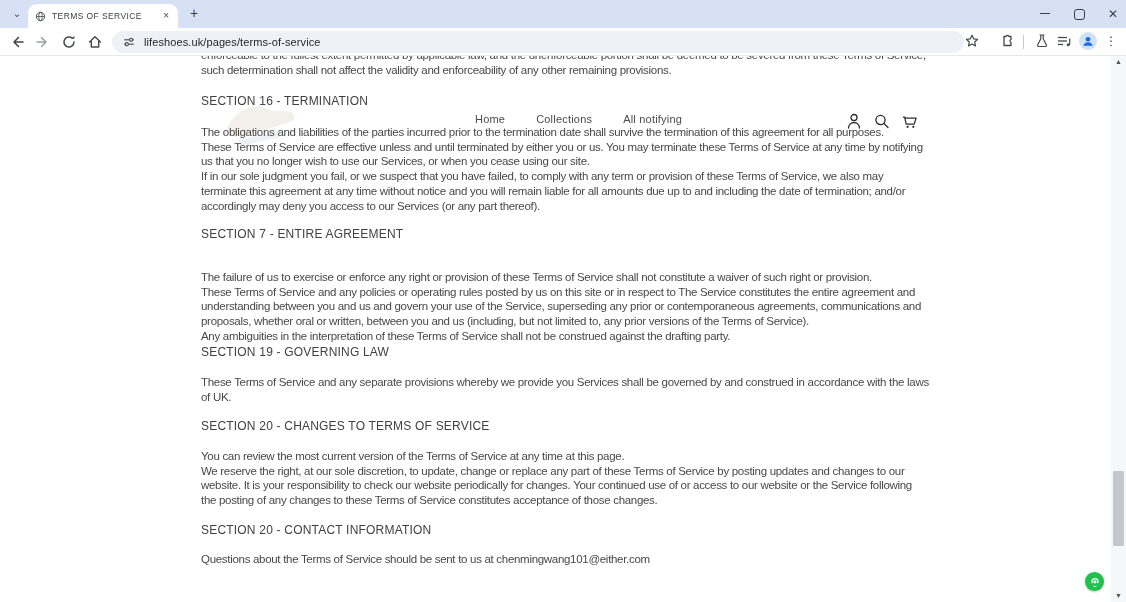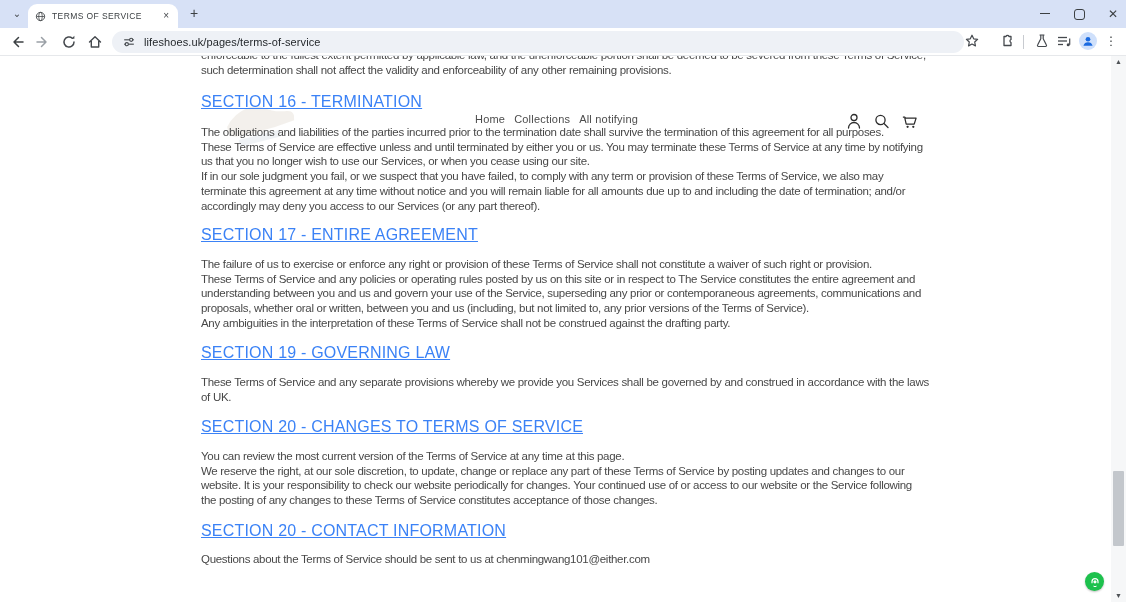--- a/index.html
+++ b/index.html
@@ -38,33 +38,33 @@
   .flask-ico { position:absolute; right:76px; top:33px; }
   .list-ico { position:absolute; right:53px; top:33px; }
   .avatar { position:absolute; right:29px; top:32px; width:18px; height:18px; border-radius:50%; background:#cfe0fb;
     display:flex; align-items:center; justify-content:center; }
   .kebab { position:absolute; right:8px; top:31px; width:14px; height:20px; color:#3c4043; font-size:12px;
     text-align:center; line-height:20px; }
 
   
   .page { position:absolute; top:56px; left:0; right:15px; bottom:0; background:#fff; overflow:hidden; }
 
-  .site-nav { position:absolute; left:475px; top:57px; display:flex; gap:9px; }
+  .site-nav { position:absolute; left:475px; top:57px; display:flex; gap:31px; }
   .site-nav .nav-link { font-size:11px; color:#4c4c4c; letter-spacing:.2px; white-space:nowrap; }
   .hdr-icons { position:absolute; left:845px; top:55px; display:flex; gap:11px; align-items:center; }
   .hdr-icons .hico { width:17px; height:19px; display:flex; align-items:center; justify-content:center; }
 
   .watermark { position:absolute; left:220px; top:34px; width:78px; height:58px; opacity:.16;
     transform:rotate(-14deg); }
 
   .content { position:absolute; left:201px; top:0; width:760px; }
   .block { position:absolute; left:0; white-space:pre; }
   .para { font-size:11.5px; line-height:14.7px; color:#484848; letter-spacing:-0.3px; }
-  .heading { font-size:16px; line-height:15px; color:#3b82f6; letter-spacing:.2px; font-weight:500;text-decoration:underline; }
-  .b0{top:-8px} .b1{top:38px} .b2{top:69px} .b3{top:171px} .b4{top:201px} .b5{top:289px}
+  .heading { font-size:12px; line-height:15px; color:#404040; letter-spacing:.2px; font-weight:500; }
+  .b0{top:-8px} .b1{top:38px} .b2{top:69px} .b3{top:171px} .b4{top:214px} .b5{top:289px}
   .b6{top:319px} .b7{top:363px} .b8{top:393px} .b9{top:467px} .b10{top:496px}
 
   
   .scrollbar { position:absolute; top:56px; right:0; width:15px; bottom:0; background:#f6f7f8; }
   .sb-arrow { position:absolute; left:0; width:15px; height:12px; color:#4e5256; font-size:7px;
     text-align:center; line-height:12px; }
   .sb-up { top:0; } .sb-down { bottom:0; }
   .sb-thumb { position:absolute; left:2px; width:11px; top:415px; height:75px; background:#c3c7cc; border-radius:1px; }
 
   
@@ -190,21 +190,21 @@
     <div class="content" id="content">
         <div class="block b0 para">enforceable to the fullest extent permitted by applicable law, and the unenforceable portion shall be deemed to be severed from these Terms of Service,
 such determination shall not affect the validity and enforceability of any other remaining provisions.</div>
         <div class="block b1 heading">SECTION 16 - TERMINATION</div>
         <div class="block b2 para">The obligations and liabilities of the parties incurred prior to the termination date shall survive the termination of this agreement for all purposes.
 These Terms of Service are effective unless and until terminated by either you or us. You may terminate these Terms of Service at any time by notifying
 us that you no longer wish to use our Services, or when you cease using our site.
 If in our sole judgment you fail, or we suspect that you have failed, to comply with any term or provision of these Terms of Service, we also may
 terminate this agreement at any time without notice and you will remain liable for all amounts due up to and including the date of termination; and/or
 accordingly may deny you access to our Services (or any part thereof).</div>
-        <div class="block b3 heading">SECTION 17 - ENTIRE AGREEMENT</div>
+        <div class="block b3 heading">SECTION 7 - ENTIRE AGREEMENT</div>
         <div class="block b4 para">The failure of us to exercise or enforce any right or provision of these Terms of Service shall not constitute a waiver of such right or provision.
 These Terms of Service and any policies or operating rules posted by us on this site or in respect to The Service constitutes the entire agreement and
 understanding between you and us and govern your use of the Service, superseding any prior or contemporaneous agreements, communications and
 proposals, whether oral or written, between you and us (including, but not limited to, any prior versions of the Terms of Service).
 Any ambiguities in the interpretation of these Terms of Service shall not be construed against the drafting party.</div>
         <div class="block b5 heading">SECTION 19 - GOVERNING LAW</div>
         <div class="block b6 para">These Terms of Service and any separate provisions whereby we provide you Services shall be governed by and construed in accordance with the laws
 of UK.</div>
         <div class="block b7 heading">SECTION 20 - CHANGES TO TERMS OF SERVICE</div>
         <div class="block b8 para">You can review the most current version of the Terms of Service at any time at this page.

